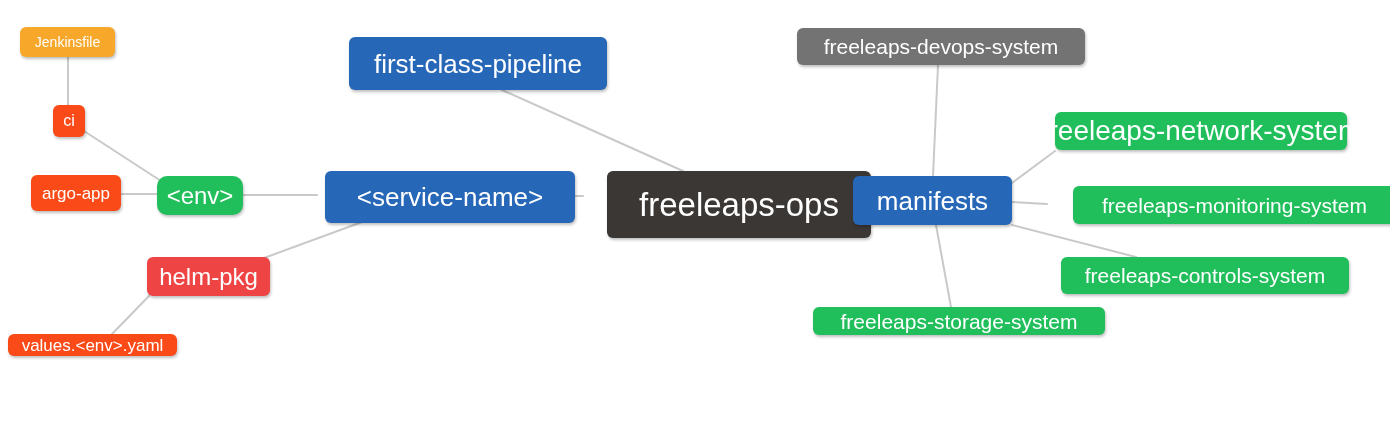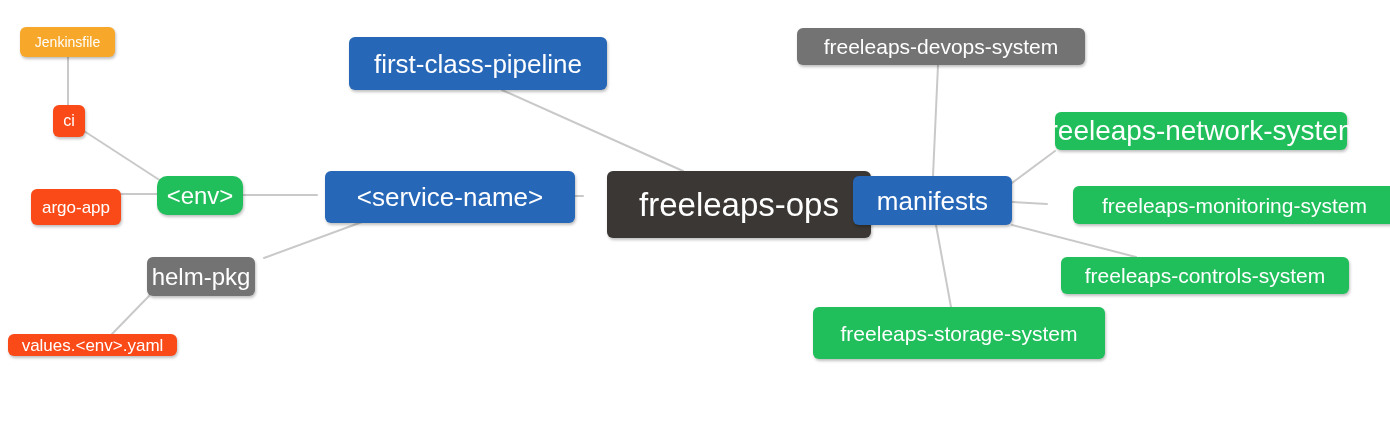--- a/index.html
+++ b/index.html
@@ -36,39 +36,39 @@
     <line x1="1012" y1="183" x2="1055" y2="151"></line>
     <line x1="1012" y1="202" x2="1047" y2="204"></line>
     <line x1="1012" y1="225" x2="1136" y2="257"></line>
     <line x1="936" y1="225" x2="951" y2="307"></line>
   </svg>
 
   <div class="node" style="left: 20px; top: 27px; width: 95px; height: 30px; font-size: 14px; background-color: rgb(247, 168, 43);">Jenkinsfile</div>
 
   <div class="node" style="left: 53px; top: 105px; width: 32px; height: 32px; font-size: 16px; background-color: rgb(250, 74, 24);">ci</div>
 
-  <div class="node" style="left: 31px; top: 175px; width: 90px; height: 36px; font-size: 17px; background-color: rgb(250, 74, 24); margin-top: 14px;">argo-app</div>
+  <div class="node" style="left: 31px; top: 175px; width: 90px; height: 36px; font-size: 17px; background-color: rgb(250, 74, 24);">argo-app</div>
 
   <div class="node" style="left: 157px; top: 176px; width: 86px; height: 39px; font-size: 24px; background-color: rgb(33, 191, 91); border-radius: 10px;">&lt;env&gt;</div>
 
   <div class="node" style="left: 313px; top: 37px; width: 258px; height: 53px; font-size: 26px; background-color: rgb(38, 103, 184); margin-left: 36px;">first-class-pipeline</div>
 
   <div class="node" style="left: 317px; top: 171px; width: 250px; height: 52px; font-size: 26px; background-color: rgb(38, 103, 184); margin-left: 8px;">&lt;service-name&gt;</div>
 
-  <div class="node" style="left: 147px; top: 257px; width: 108px; height: 39px; font-size: 24px; background-color: #737373;">helm-pkg</div>
+  <div class="node" style="left: 147px; top: 257px; width: 123px; height: 39px; font-size: 24px; background-color: #ef4444;">helm-pkg</div>
 
   <div class="node" style="left: 8px; top: 334px; width: 169px; height: 22px; font-size: 17px; background-color: rgb(250, 74, 24);">values.&lt;env&gt;.yaml</div>
 
   <div class="node" style="left: 583px; top: 171px; width: 264px; height: 67px; font-size: 33px; background-color: rgb(59, 55, 52); margin-left: 24px;">freeleaps-ops</div>
 
   <div class="node" style="left: 853px; top: 176px; width: 159px; height: 49px; font-size: 26px; background-color: rgb(38, 103, 184);">manifests</div>
 
   <div class="node" style="left: 797px; top: 28px; width: 288px; height: 37px; font-size: 21px; background-color: #737373;">freeleaps-devops-system</div>
 
   <div class="node" style="left: 1055px; top: 112px; width: 292px; height: 38px; font-size: 28px; background-color: rgb(33, 191, 91);">freeleaps-network-system</div>
 
   <div class="node" style="left: 1052px; top: 186px; width: 323px; height: 38px; font-size: 21px; background-color: rgb(33, 191, 91); margin-left: 21px;">freeleaps-monitoring-system</div>
 
   <div class="node" style="left: 1061px; top: 257px; width: 288px; height: 37px; font-size: 21px; background-color: rgb(33, 191, 91);">freeleaps-controls-system</div>
 
-  <div class="node" style="left: 813px; top: 307px; width: 292px; height: 52px; font-size: 21px; background-color: rgb(33, 191, 91);">freeleaps-storage-system</div>
+  <div class="node" style="left: 813px; top: 307px; width: 292px; height: 28px; font-size: 21px; background-color: rgb(33, 191, 91);">freeleaps-storage-system</div>
 
 </div>
 
 </body></html>

